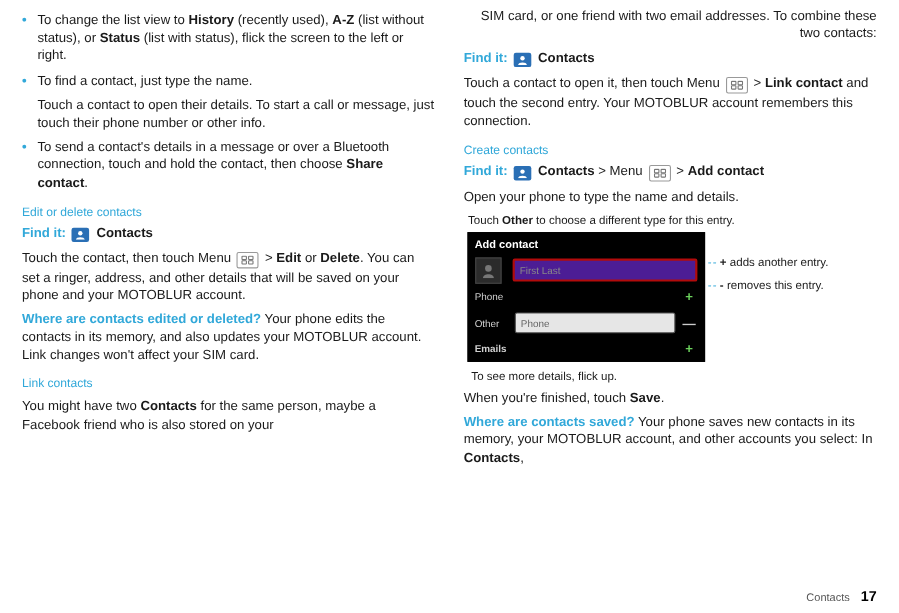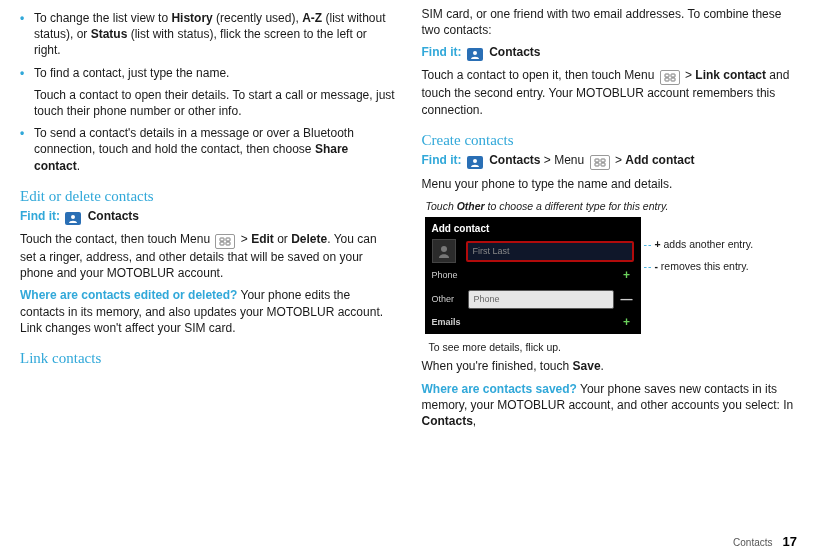--- a/index.html
+++ b/index.html
@@ -22,49 +22,49 @@
   }
   .columns{display:flex;gap:26px;}
   .col{flex:1 1 0;}
   .bullet-list{list-style:none;padding:0;margin:0;}
   .bullet-list>li{position:relative;padding-left:14px;margin:4px 0 6px 0;}
   .bullet-list>li:before{
     content:"•";color:var(--blue);position:absolute;left:0;top:0;font-weight:bold;
   }
   .sub{padding-left:14px;margin:4px 0 6px 0;}
   b{font-weight:700;}
-  h2{color:var(--blue);font-weight:400;font-size:15px;margin:12px 0 2px 0;font-family:Liberation Serif, serif;}
+  h2{color:var(--blue);font-weight:400;font-size:11px;margin:12px 0 2px 0;}
   .findit{margin:2px 0 6px 0;}
   .findit .lead{color:var(--blue);font-weight:700;text-align:center;}
   .menu-icon{
     display:inline-flex;align-items:center;justify-content:center;
     width:18px;height:13px;border:1px solid #999;border-radius:2px;
     vertical-align:-3px;margin:0 2px;background:#fff;
   }
   .menu-icon svg{display:block;}
   .contact-icon{
     display:inline-flex;align-items:center;justify-content:center;
     width:16px;height:13px;border-radius:2px;background:#2a6fb5;
     vertical-align:-3px;margin:0 3px 0 2px;
   }
   .contact-icon svg{display:block;}
   p{margin:4px 0 6px 0;}
   .where{color:var(--blue);font-weight:700;}
   
   .phone-wrap{margin:8px 0 4px 0;}
-  .callout-top{font-size:10.5px;margin:0 0 4px 4px;line-height:1.2;font-style:italic;}
+  .callout-top{font-size:10.5px;margin:0 0 4px 4px;line-height:1.2;}
   .phone{
     width:214px;background:#000;color:#fff;font-size:10px;
     border:1px solid #000;position:relative;padding:0;margin-left:3px;
   }
   .ph-title{padding:4px 6px;font-weight:700;font-size:10px;color:#fff;}
   .ph-row{display:flex;align-items:center;padding:2px 6px;height:20px;gap:6px;}
   .ph-label{width:30px;color:#cfcfcf;font-size:9px;}
   .ph-input{
-    flex:1;height:17px;background:#0f172a;color:#888;border:2px solid #b10b0b;
+    flex:1;height:17px;background:#4c1d95;color:#888;border:2px solid #b10b0b;
     border-radius:2px;display:flex;align-items:center;padding:0 5px;font-size:9px;
   }
   .ph-input.plain{border:1px solid #555;color:#666;background:#e6e6e6;}
   .ph-add,.ph-remove{
     width:14px;height:14px;border-radius:7px;display:flex;align-items:center;justify-content:center;
     font-size:12px;font-weight:bold;line-height:1;
   }
   .ph-add{color:var(--accent-green);}
   .ph-remove{color:#ccc;}
   .ph-emails{display:flex;align-items:center;justify-content:space-between;padding:4px 6px;gap:32px;}
@@ -121,24 +121,27 @@
             <rect x="1" y="5" width="4" height="3" rx="0.5" fill="none" stroke="#777" stroke-width="1"></rect>
             <rect x="7" y="5" width="4" height="3" rx="0.5" fill="none" stroke="#777" stroke-width="1"></rect>
           </svg>
         </span><span> &gt; </span><b>Edit</b><span> or </span><b>Delete</b><span>. You can set a ringer, address, and other details that will be saved on your phone and your MOTOBLUR account.</span>
     </p>
     <p>
       <span class="where">Where are contacts edited or deleted?</span><span> Your phone edits the contacts in its memory, and also updates your MOTOBLUR account. Link changes won't affect your SIM card.</span>
     </p>
 
     <h2>Link contacts</h2>
+    <p>
+      <span>You might have two </span><b>Contacts</b><span> for the same person, maybe a Facebook friend who is also stored on your</span>
+    </p>
   </div>
 
   <div class="col">
-    <p style="margin-top:0;">SIM card, or one friend with two email addresses. To combine these two contacts:</p>
+    <p style="margin-top:0;text-align:right;">SIM card, or one friend with two email addresses. To combine these two contacts:</p>
     <div class="findit">
       <span class="lead">Find it:</span>
       <span class="contact-icon">
         <svg width="10" height="9" viewBox="0 0 10 9">
             <circle cx="5" cy="3" r="2" fill="#fff"></circle>
             <path d="M1 9 C1 6 9 6 9 9 Z" fill="#fff"></path>
           </svg>
       </span>
       <b>Contacts</b>
     </div>
@@ -164,21 +167,21 @@
       </span>
       <b>Contacts</b><span> &gt; Menu </span><span class="menu-icon">
           <svg width="12" height="9" viewBox="0 0 12 9">
             <rect x="1" y="1" width="4" height="3" rx="0.5" fill="none" stroke="#777" stroke-width="1"></rect>
             <rect x="7" y="1" width="4" height="3" rx="0.5" fill="none" stroke="#777" stroke-width="1"></rect>
             <rect x="1" y="5" width="4" height="3" rx="0.5" fill="none" stroke="#777" stroke-width="1"></rect>
             <rect x="7" y="5" width="4" height="3" rx="0.5" fill="none" stroke="#777" stroke-width="1"></rect>
           </svg>
         </span><span> &gt; </span><b>Add contact</b>
     </div>
-    <p>Menu your phone to type the name and details.</p>
+    <p>Open your phone to type the name and details.</p>
 
     <div class="phone-wrap-outer">
       <div class="phone-wrap">
         <div class="callout-top">
           <span>Touch </span><b>Other</b><span> to choose a different type for this entry.</span>
         </div>
         <div class="phone">
           <div class="ph-title">Add contact</div>
           <div class="ph-row">
             <div class="avatar-box">

